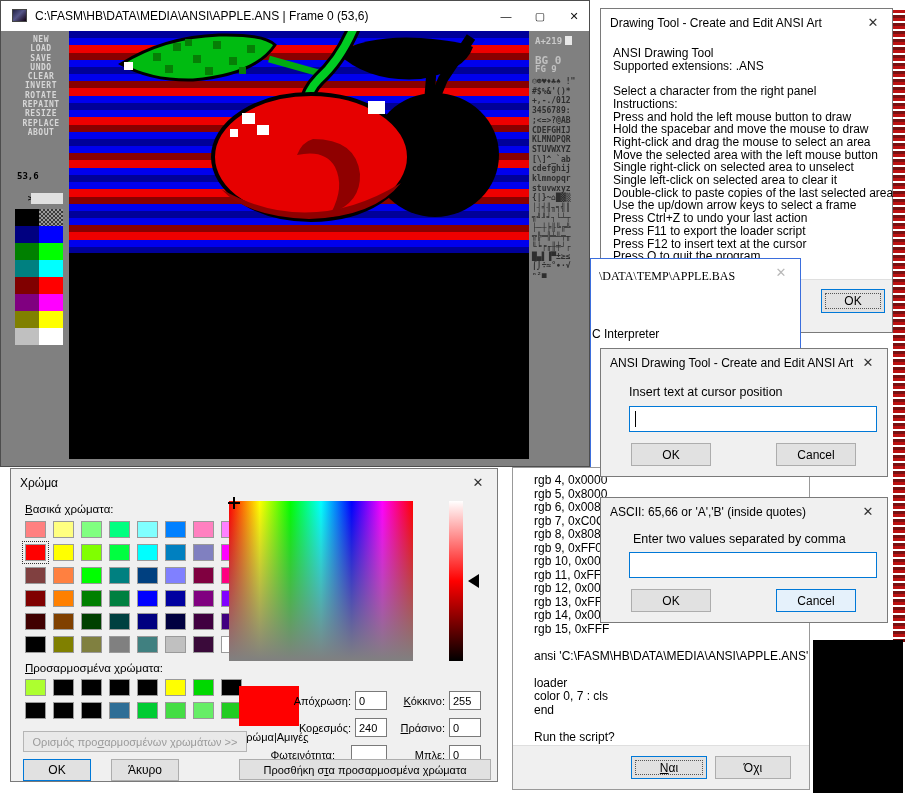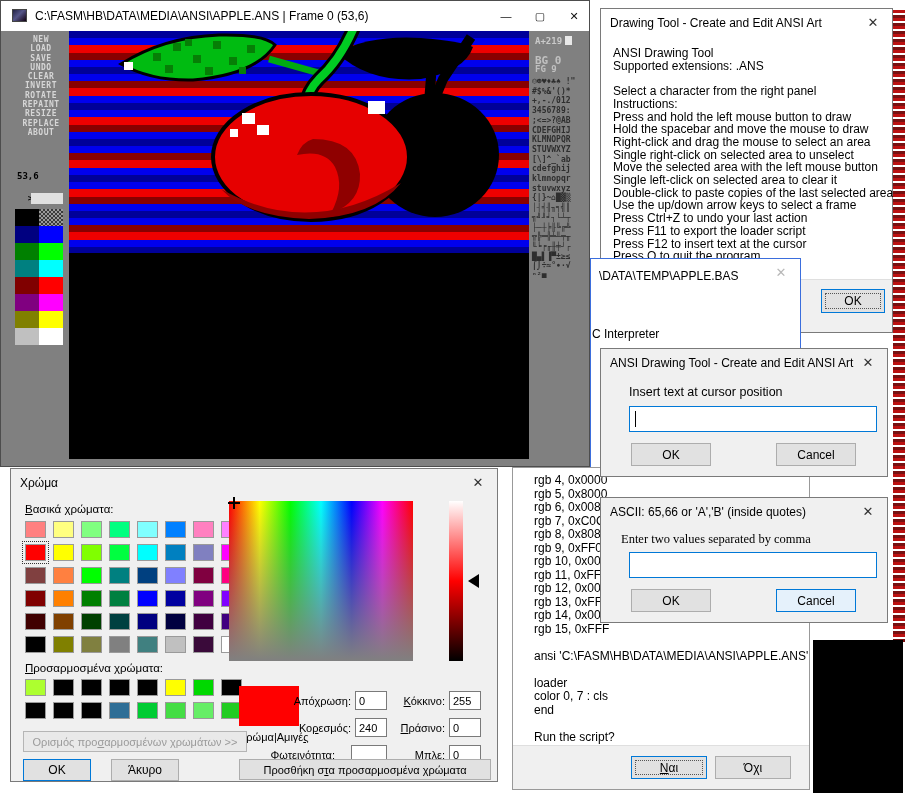--- a/index.html
+++ b/index.html
@@ -72,21 +72,21 @@
   
   #instructions { left:600px; top:8px; width:293px; height:325px; background:#fff; }
   #instr-lines { position:absolute; left:12px; top:38px; }
   .instr-line { font-size:12px; line-height:12.7px; color:#000; white-space:nowrap; }
   #instr-footer { position:absolute; left:0; bottom:0; width:100%; height:53px; background:#F0F0F0;
                   border-top:1px solid #DFDFDF; }
   #instr-ok { left:220px; top:9px; width:64px; height:24px; }
 
   
   #baswin { left:590px; top:258px; width:211px; height:212px; background:#fff; border:1px solid #3B6EDD; }
-  #bas-title { position:absolute; left:8px; top:10px; font-size:12px; color:#000; white-space:nowrap; }
+  #bas-title { position:absolute; left:8px; top:10px; font-size:12px; color:#000; white-space:nowrap;font-family:Liberation Serif, serif; }
   #bas-x { color:#b8b8b8; }
   #bas-body { position:absolute; left:1px; top:68px; font-size:12px; color:#000; white-space:nowrap; }
 
   
   #consolewin { left:512px; top:467px; width:298px; height:323px; background:#fff; border:1px solid #999; }
   #console-lines { position:absolute; left:21px; top:6px; }
   .console-line { font-size:12px; line-height:13.5px; color:#000; white-space:pre; }
   #console-footer { position:absolute; left:0; bottom:0; width:100%; height:44px; background:#F0F0F0;
                     border-top:1px solid #DFDFDF; }
   #btn-yes { left:118px; top:10px; width:76px; height:23px; }
@@ -94,21 +94,21 @@
 
   
   #insertdlg { left:600px; top:348px; width:288px; height:129px; }
   #insert-label { position:absolute; left:28px; top:36px; font-size:12.5px; }
   #insert-input { left:28px; top:57px; width:248px; height:26px; }
   #insert-ok { left:30px; top:94px; width:80px; height:23px; }
   #insert-cancel { left:175px; top:94px; width:80px; height:23px; }
 
   
   #asciidlg { left:600px; top:497px; width:288px; height:126px; }
-  #ascii-label { position:absolute; left:20px; top:34px; font-size:12.5px;font-family:Liberation Serif, serif; }
+  #ascii-label { position:absolute; left:32px; top:34px; font-size:12.5px; }
   #ascii-input { left:28px; top:54px; width:248px; height:26px; }
   #ascii-ok { left:30px; top:91px; width:80px; height:23px; }
   #ascii-cancel { left:175px; top:91px; width:80px; height:23px; }
 
   
   #colordlg { left:10px; top:468px; width:488px; height:314px; }
   #color-title { font-size:12px; }
   .grp-label { position:absolute; left:14px; font-size:11.5px; color:#000; }
   .color-grid { position:absolute; left:14px; display:grid; grid-template-columns:repeat(8,21px);
                 gap:6px 7px; }
@@ -282,22 +282,22 @@
   <div class="dlg-x">✕</div>
   <div id="instr-lines">
       <div class="instr-line">ANSI Drawing Tool</div>
       <div class="instr-line">Supported extensions: .ANS</div>
       <div class="instr-line">&nbsp;</div>
       <div class="instr-line">Select a character from the right panel</div>
       <div class="instr-line">Instructions:</div>
       <div class="instr-line">Press and hold the left mouse button to draw</div>
       <div class="instr-line">Hold the spacebar and move the mouse to draw</div>
       <div class="instr-line">Right-click and drag the mouse to select an area</div>
+      <div class="instr-line">Move the selected area with the left mouse button</div>
       <div class="instr-line">Single right-click on selected area to unselect</div>
-      <div class="instr-line">Move the selected area with the left mouse button</div>
       <div class="instr-line">Single left-click on selected area to clear it</div>
       <div class="instr-line">Double-click to paste copies of the last selected area</div>
       <div class="instr-line">Use the up/down arrow keys to select a frame</div>
       <div class="instr-line">Press Ctrl+Z to undo your last action</div>
       <div class="instr-line">Press F11 to export the loader script</div>
       <div class="instr-line">Press F12 to insert text at the cursor</div>
       <div class="instr-line">Press Q to quit the program</div>
     </div>
   <div id="instr-footer">
     <button class="btn btn-default focused" id="instr-ok">OK</button>

